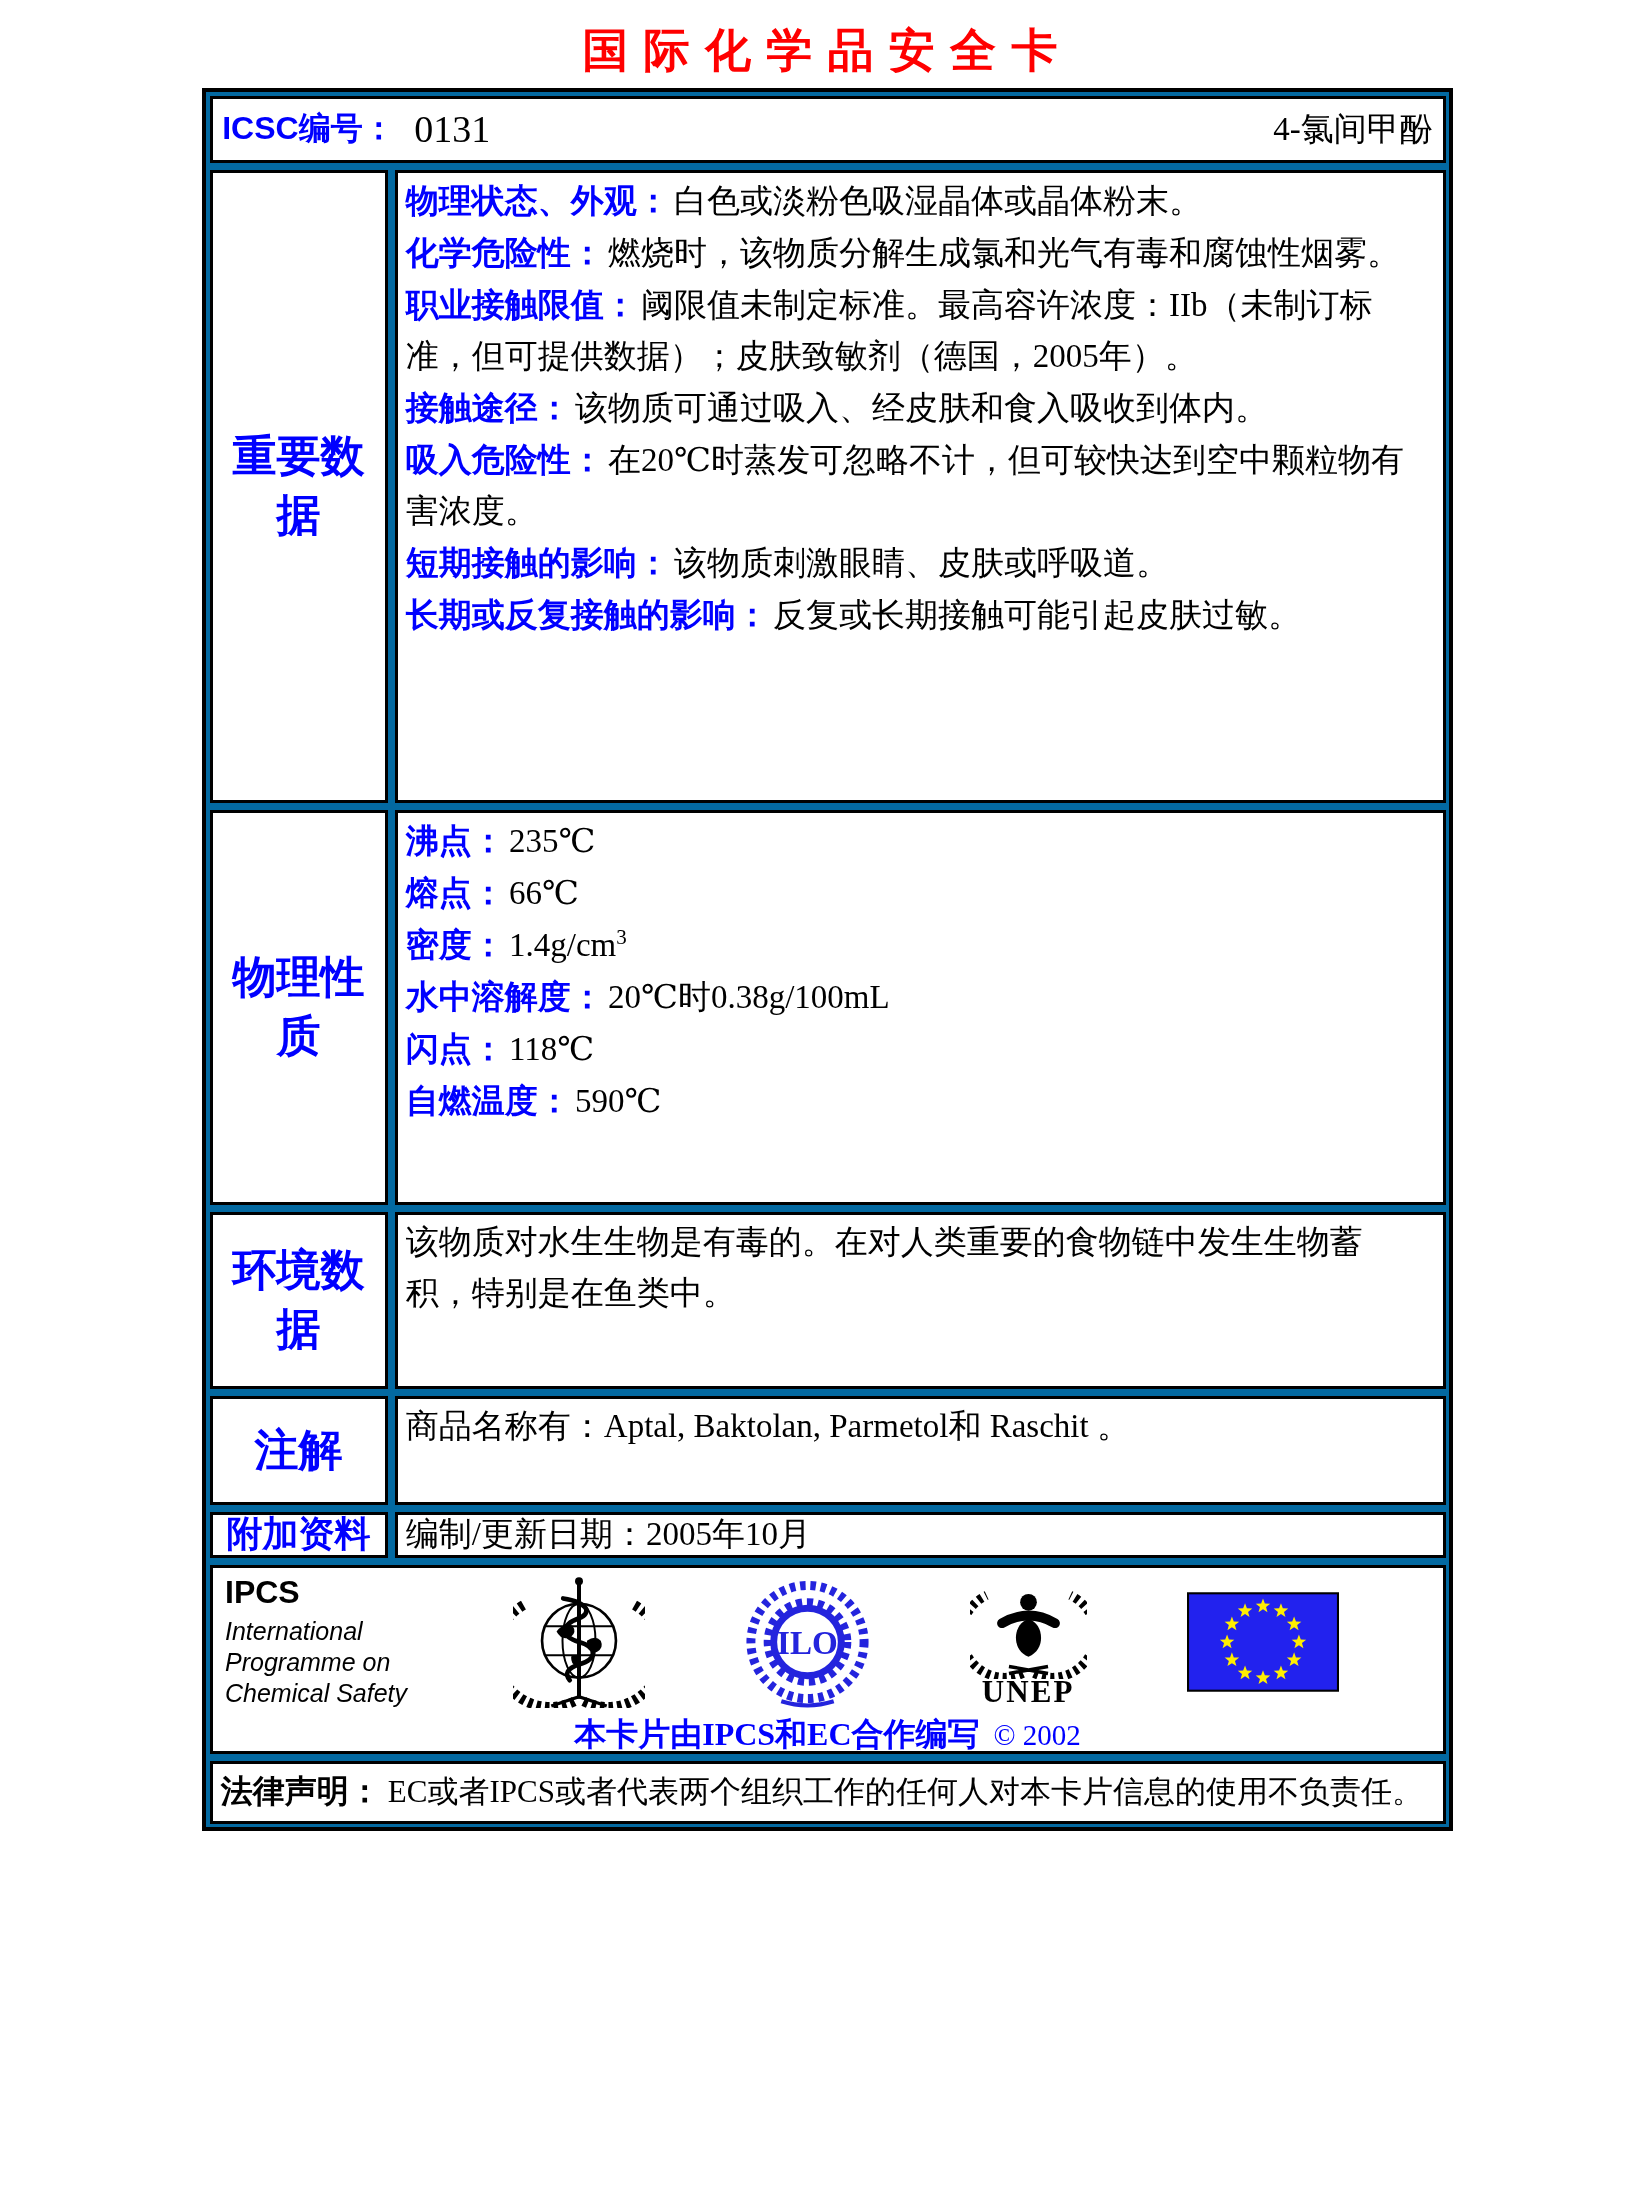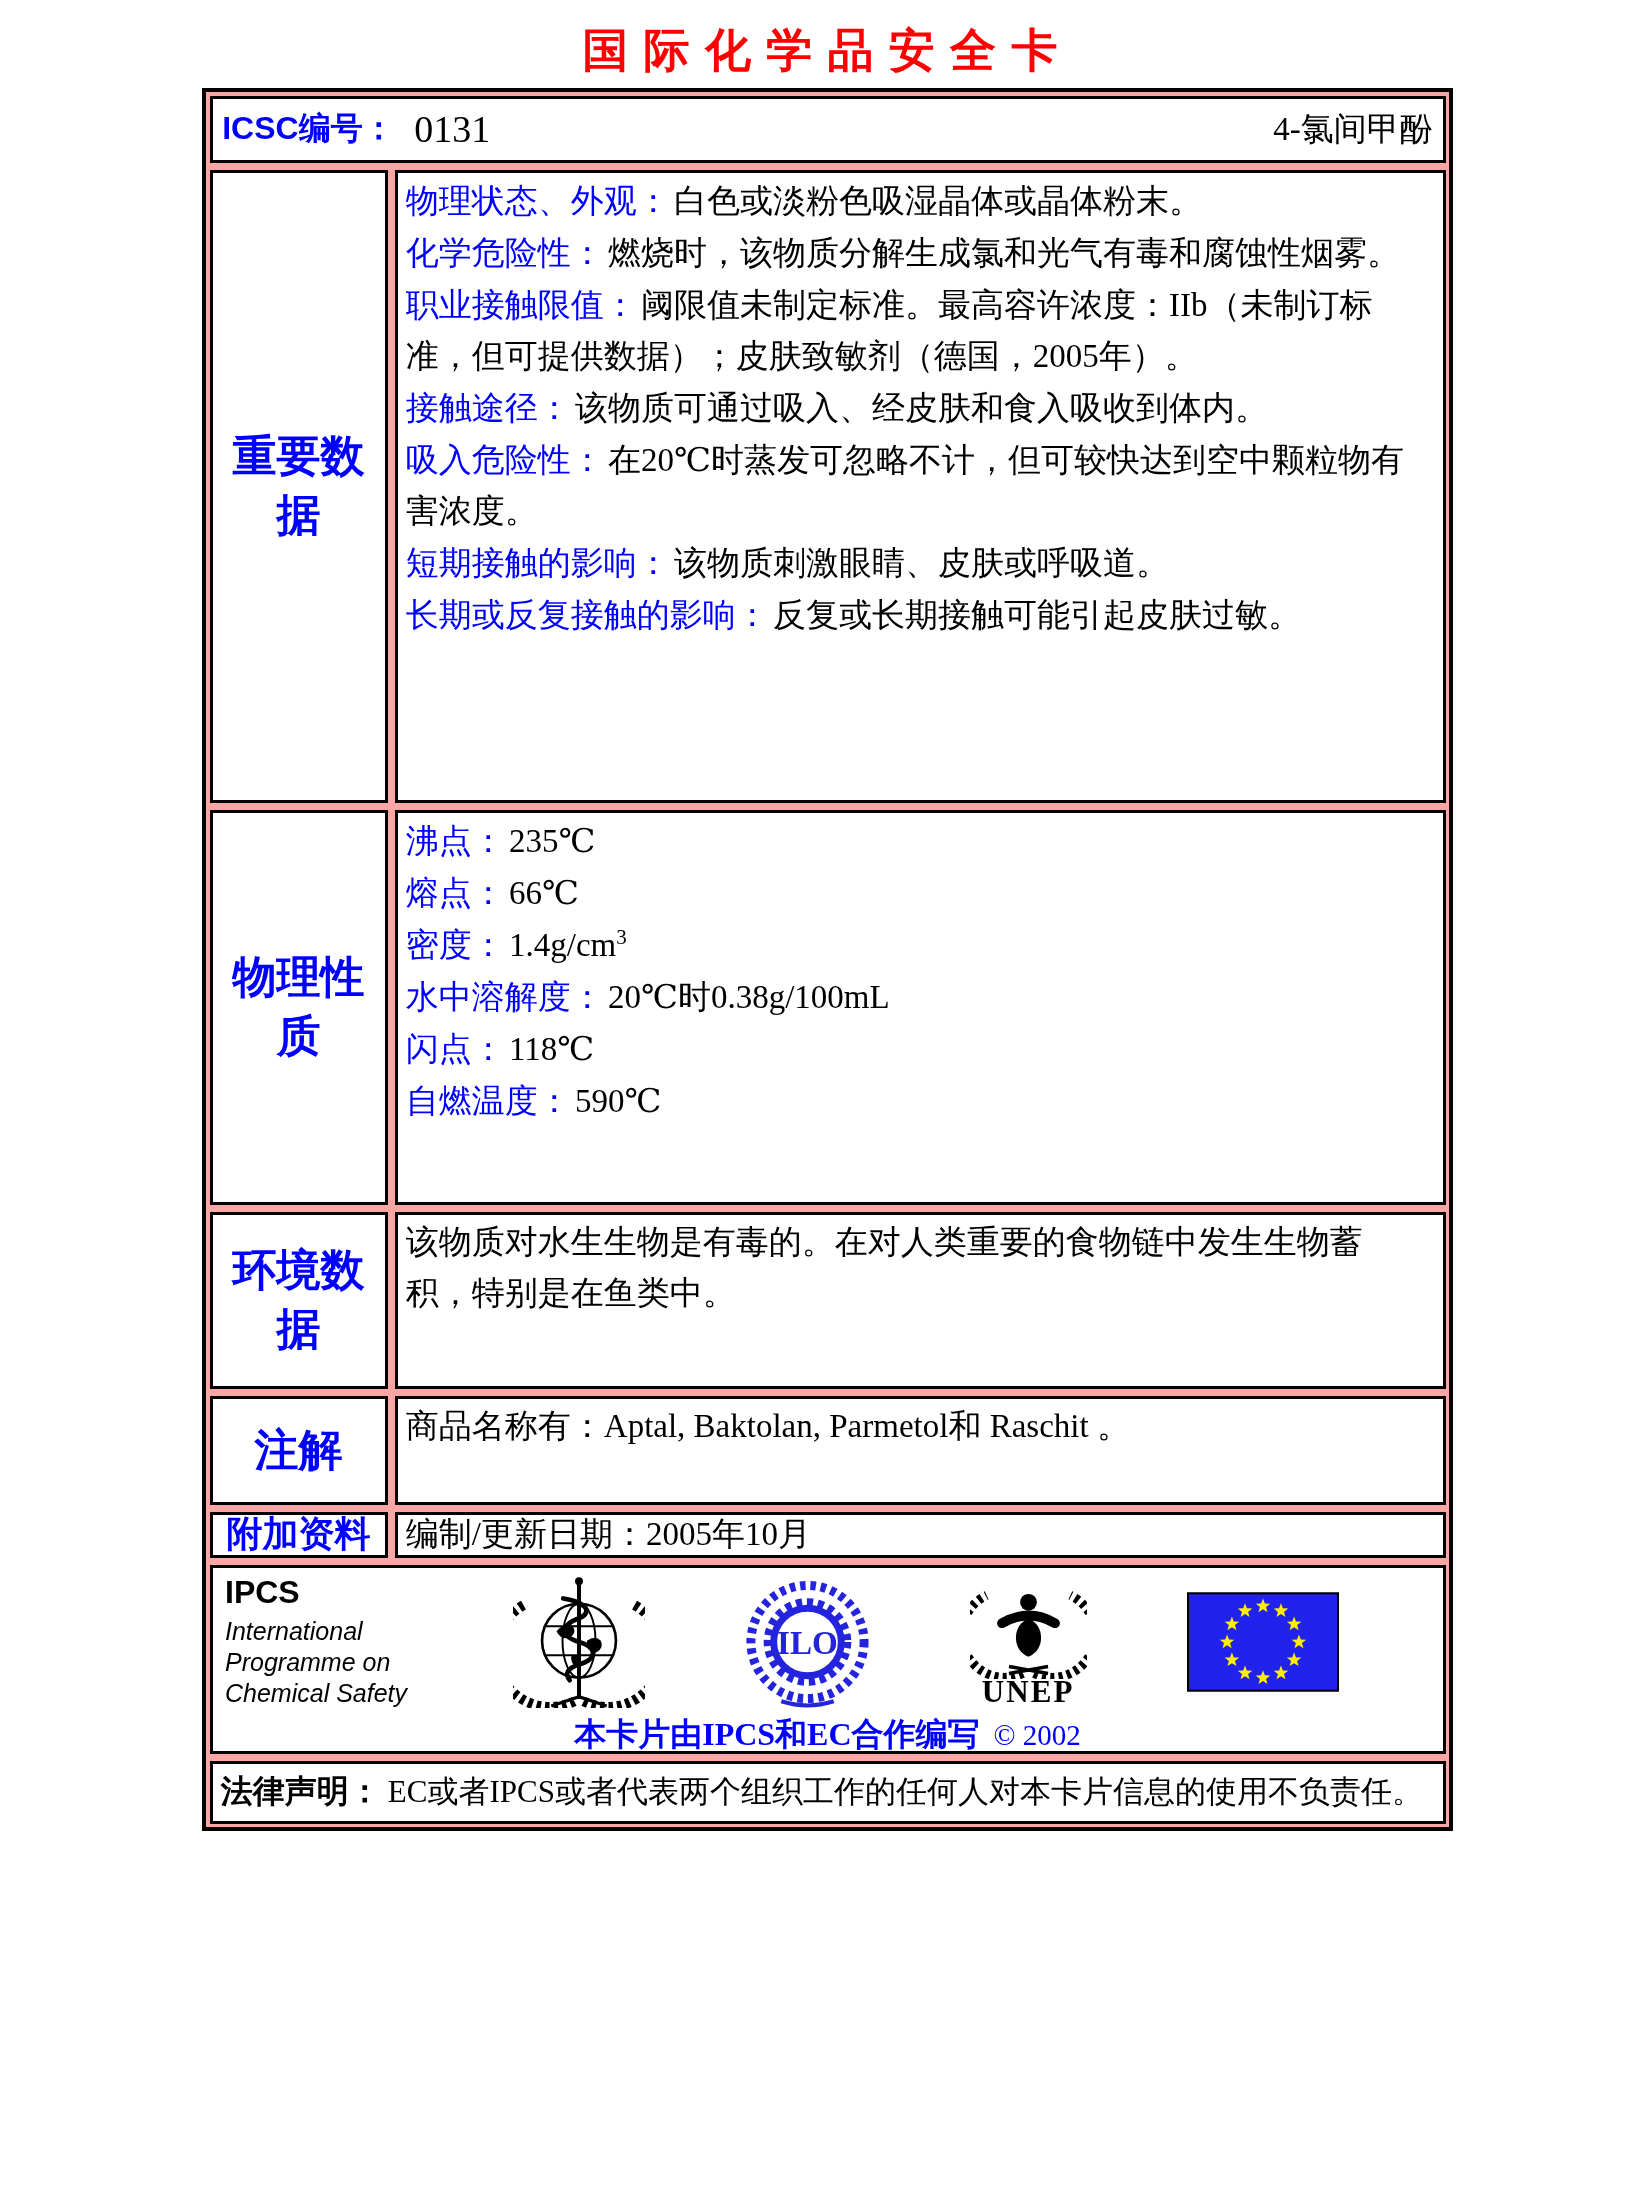--- a/index.html
+++ b/index.html
@@ -8,42 +8,42 @@
 
   .page-title {
     position: absolute; top: 19.5px; left: 202px; width: 1251px;
     text-align: center; color: #ff0000; font-weight: bold;
     font-size: 46px; letter-spacing: 15.3px;
     font-family: "Liberation Serif", "DejaVu Serif", serif;
   }
 
   .card {
     position: absolute; top: 88px; left: 202px; width: 1251px;
-    border: 4.9px solid #000; background: #fca5a5;
+    border: 4.9px solid #000; background: #0369a1;
     padding: 3.5px; display: flex; flex-direction: column; gap: 7px;
   }
   .row { display: flex; gap: 7px; }
   .cell { border: 3.5px solid #000; background: #fff; overflow: hidden; }
 
   .header-cell {
     flex: 1; height: 67px; display: flex; align-items: center;
     justify-content: space-between; padding: 0 9.7px;
   }
   .icsc-left { display: flex; align-items: center; }
   .blue-sans { color: #0000FF; font-family: "Liberation Sans", "DejaVu Sans", sans-serif; font-weight: bold; }
   .icsc-label { font-size: 32px; }
   .icsc-number { font-size: 38px; margin-left: 19.5px; color: #000; }
   .chem-name { font-size: 33px; color: #000; }
 
   .label-cell { flex: 0 0 178px; display: flex; align-items: center; justify-content: center; text-align: center; }
   .label-text { color: #0000FF; font-family: "Liberation Sans", "DejaVu Sans", sans-serif; font-weight: bold; font-size: 44px; }
 
   .content-cell { flex: 1; padding: 2.8px 18px 2.8px 8.3px; font-size: 33px; line-height: 51px; overflow-wrap: anywhere; }
   .kv { margin: 0; }
-  .key { color: #0000FF; font-family: "Liberation Sans", "DejaVu Sans", sans-serif; font-weight: normal; margin-right: 4.2px; }
+  .key { color: #0000FF; font-family: "Liberation Sans", "DejaVu Sans", sans-serif; font-weight: bold; margin-right: 4.2px; }
   sup { font-size: 21px; line-height: 0; }
 
   .row-important .cell { height: 633px; }
   .row-physical  .cell { height: 395px; }
   .row-env       .cell { height: 177px; }
   .row-notes     .cell { height: 109px; }
   .row-add       .cell { height: 46px; }
   .row-add .content-cell { display: flex; align-items: center; line-height: 1.1; padding-top: 0; padding-bottom: 1px; }
   .row-add .label-text { font-size: 36px; }
 

